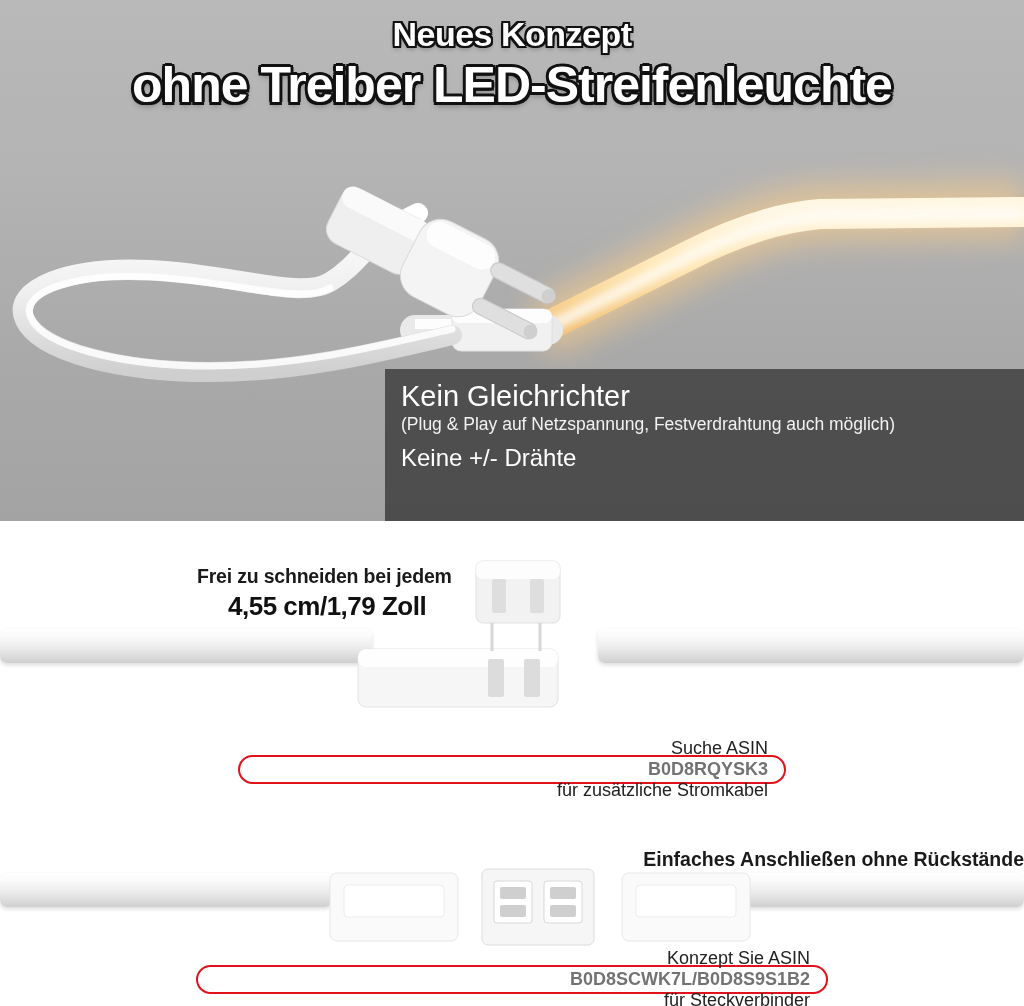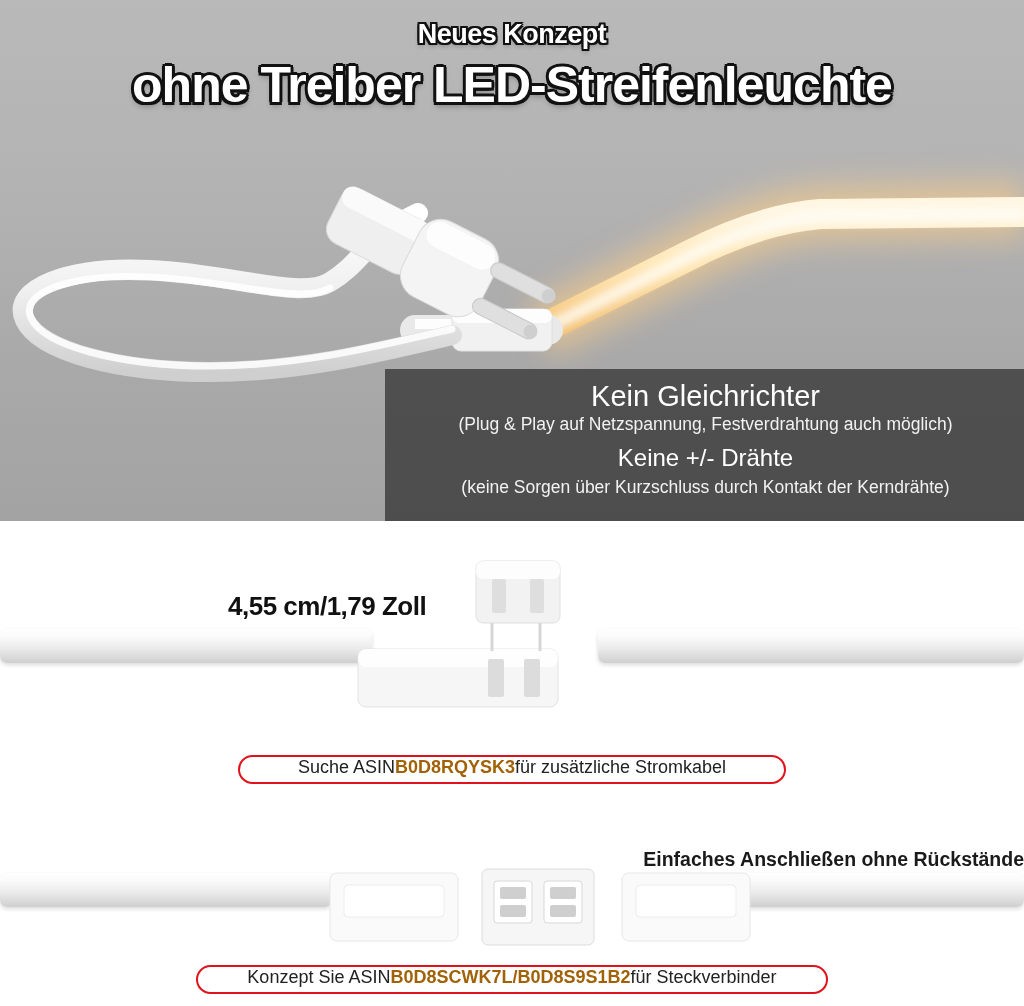--- a/index.html
+++ b/index.html
@@ -25,21 +25,21 @@
     background: linear-gradient(180deg, #b9b9b9 0%, #b3b3b3 35%, #a9a9a9 70%, #a3a3a3 100%);
     overflow: hidden;
   }
   .hero-title-wrap {
     position: absolute;
     left: 0; top: 12px;
     width: 1024px;
     text-align: center;
   }
   .headline-small {
-    font-size: 27px;
+    font-size: 34px;
     font-weight: bold;
     color: #ffffff;
     letter-spacing: -0.5px;
     line-height: 44px;
     text-shadow:
       -2px -2px 0 #111, 2px -2px 0 #111, -2px 2px 0 #111, 2px 2px 0 #111,
       0 -2px 0 #111, 0 2px 0 #111, -2px 0 0 #111, 2px 0 0 #111,
       0 3px 5px rgba(0,0,0,0.35);
   }
   .headline-big {
@@ -57,21 +57,20 @@
 
   .glow-strip { position: absolute; left: 0; top: 0; }
 
   
   .caption-box {
     position: absolute;
     left: 385px; top: 369px;
     width: 639px; height: 152px;
     background: rgba(45,45,45,0.72);
     padding: 10px 14px 0 16px;
-    text-align: center;
   }
   .cap-h1 {
     font-size: 29px;
     color: #ffffff;
     font-weight: normal;
     line-height: 34px;
     letter-spacing: 0px;
   }
   .cap-sub {
     font-size: 17.5px;
@@ -123,28 +122,29 @@
     border-radius: 7px;
     box-shadow: 0 2px 4px rgba(0,0,0,0.14);
   }
 
   .pill {
     position: absolute;
     border: 2px solid #e1121c;
     border-radius: 18px;
     background: #ffffff;
     display: flex;
-    align-items: flex-start;
+    align-items: flex-end;
     justify-content: center;
     font-size: 18px;
     color: #222222;
     white-space: nowrap;
     padding: 0 16px;
-  }
-  .pill b { color: #a16207; font-weight: bold; }
+    flex-direction: column;
+  }
+  .pill b { color: #737373; font-weight: bold; }
 
   .easy-label {
     position: absolute;
     left: 0; top: 295px;
     width: 1024px;
     text-align: right;
     font-size: 19.5px;
     font-weight: 600;
     color: #1a1a1a;
     margin-top: 32px;
@@ -210,26 +210,26 @@
 
     <div class="hero-title-wrap">
       <div class="headline-small">Neues Konzept</div>
       <div class="headline-big">ohne Treiber LED-Streifenleuchte</div>
     </div>
 
     <div class="caption-box">
       <div class="cap-h1">Kein Gleichrichter</div>
       <div class="cap-sub">(Plug &amp; Play auf Netzspannung, Festverdrahtung auch möglich)</div>
       <div class="cap-h2">Keine +/- Drähte</div>
-      <div class="cap-sub2">(keine Sorgen über Kurzschluss durch Kontakt der Kerndrähte)</div>
     </div>
   </div>
 
   <div class="mid">
 
+    <div class="cut-label">Frei zu schneiden bei jedem</div>
     <div class="cut-measure">4,55 cm/1,79 Zoll</div>
 
     <div class="strip-bar" style="left:0px; top:108px; width:372px; height:34px;"></div>
     <div class="strip-bar" style="left:598px; top:108px; width:426px; height:34px;"></div>
 
     <svg width="1024" height="200" style="position:absolute; left:0; top:20px;">
 
       <g>
         <rect x="358" y="108" width="200" height="58" rx="8" fill="#f6f6f6" stroke="#e3e3e3"></rect>
         <rect x="358" y="108" width="200" height="18" rx="8" fill="#ffffff" opacity="0.85"></rect>

